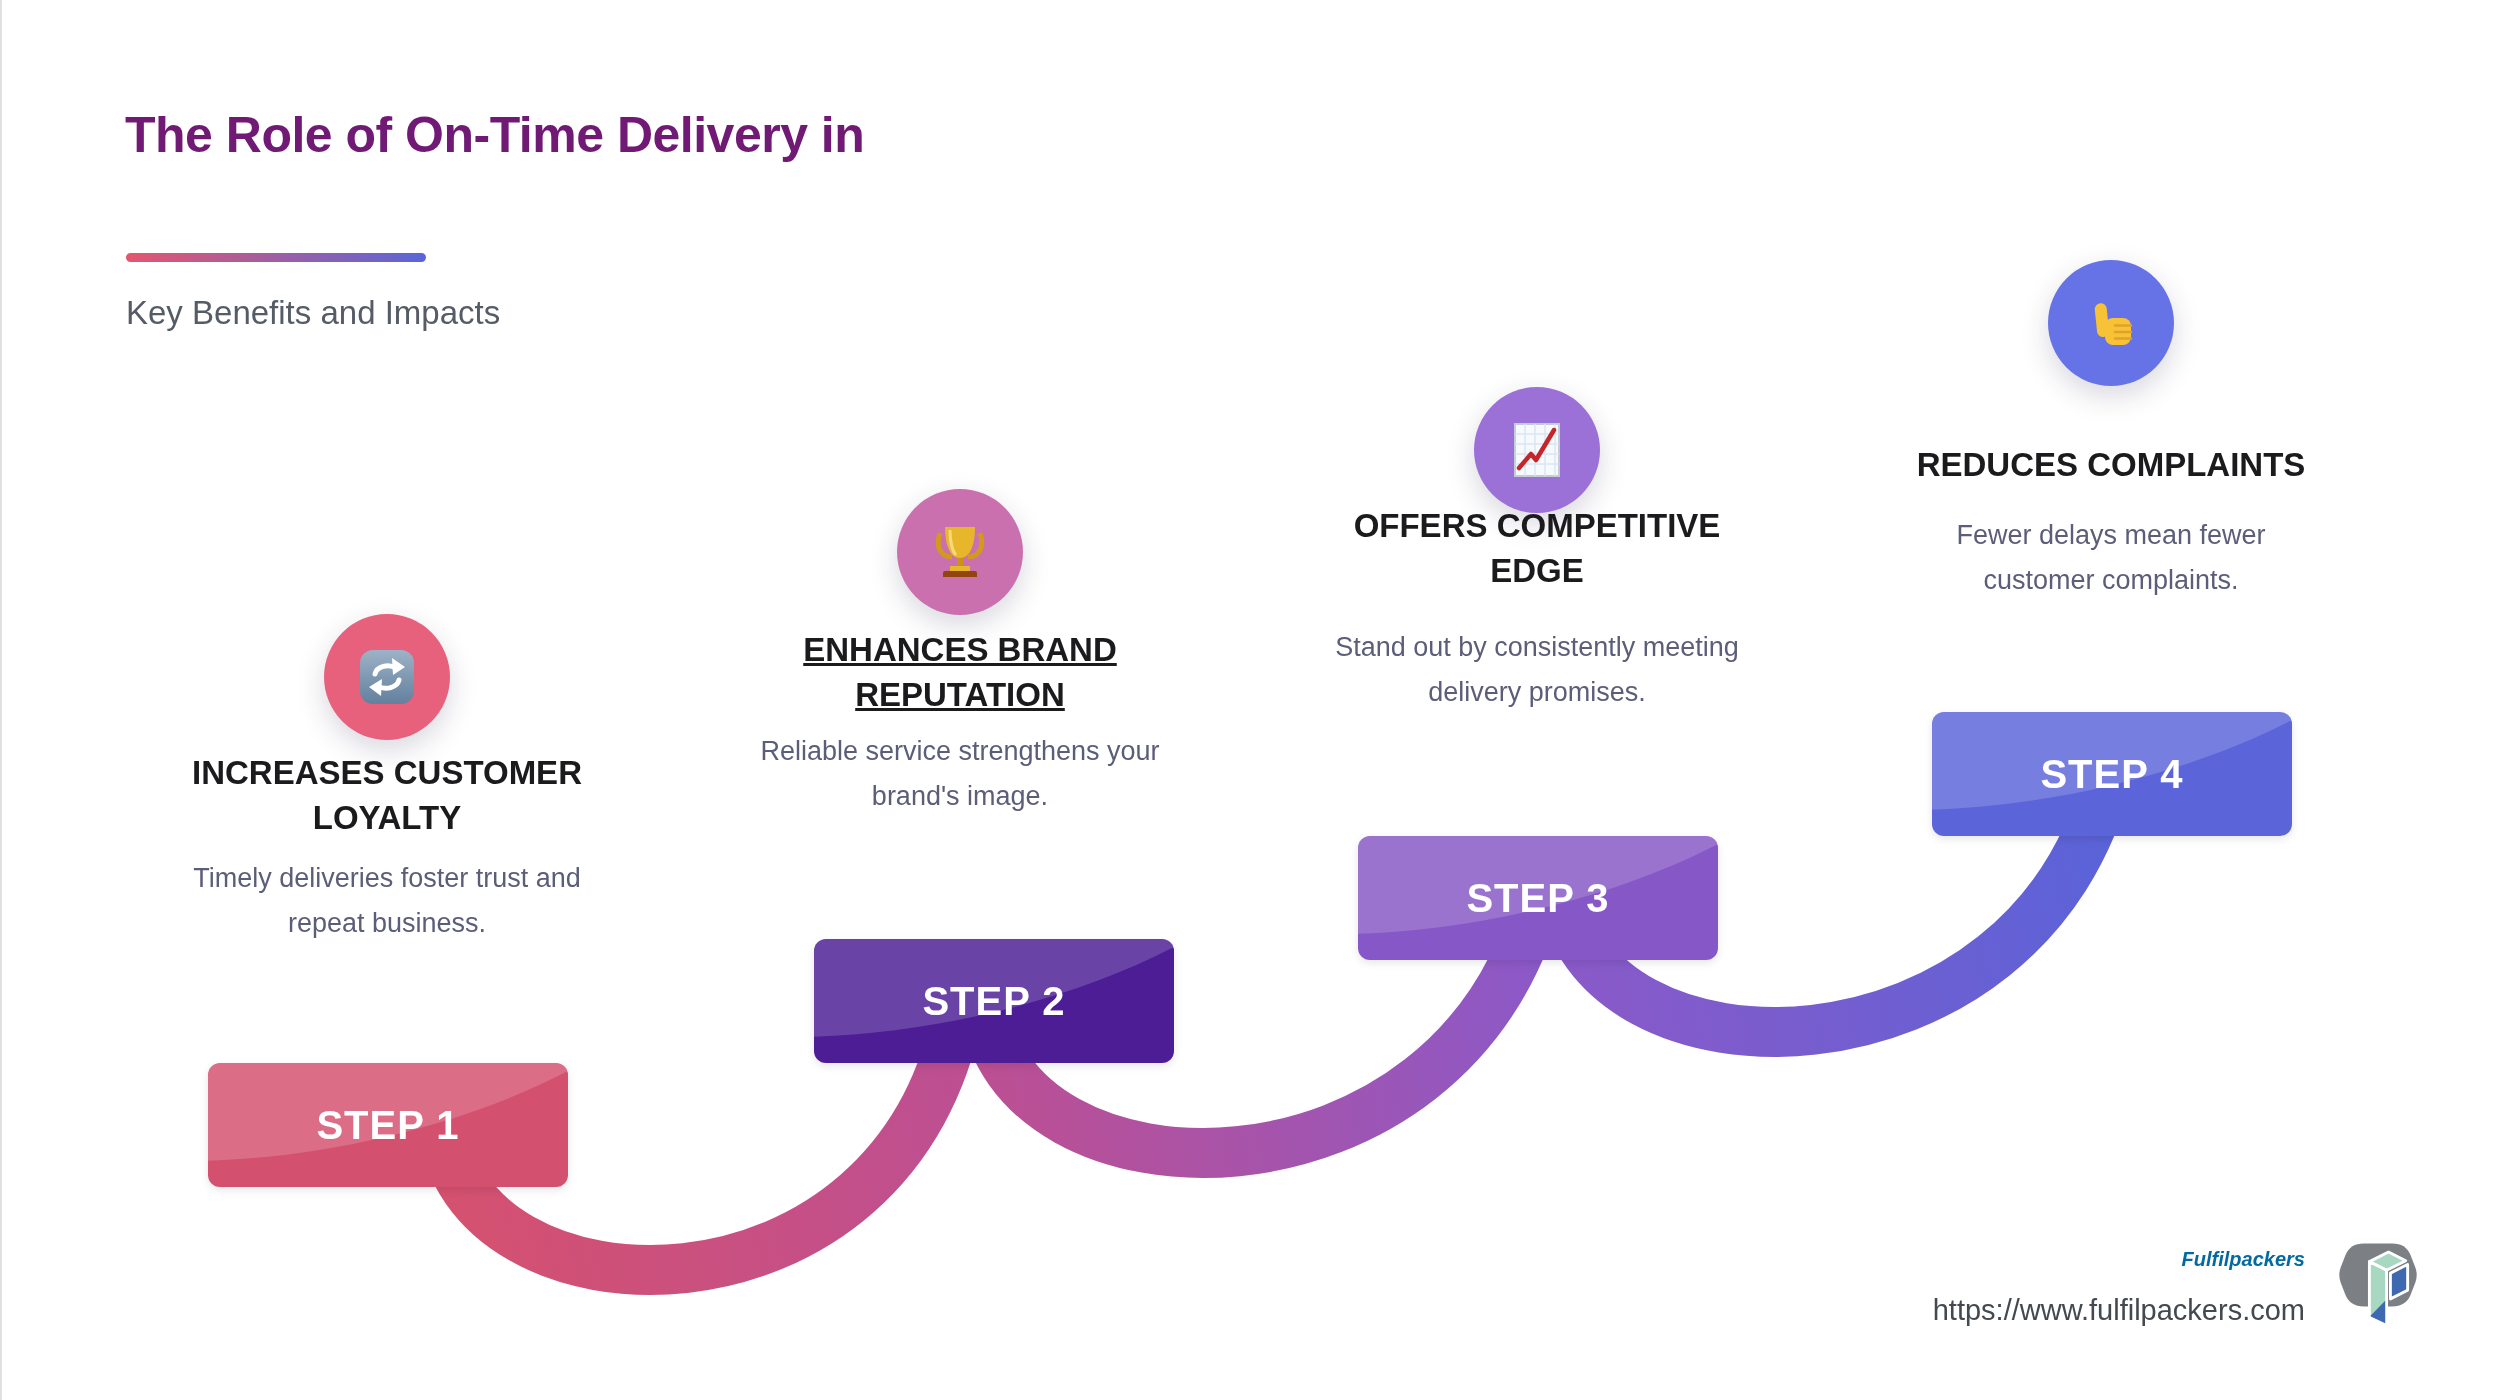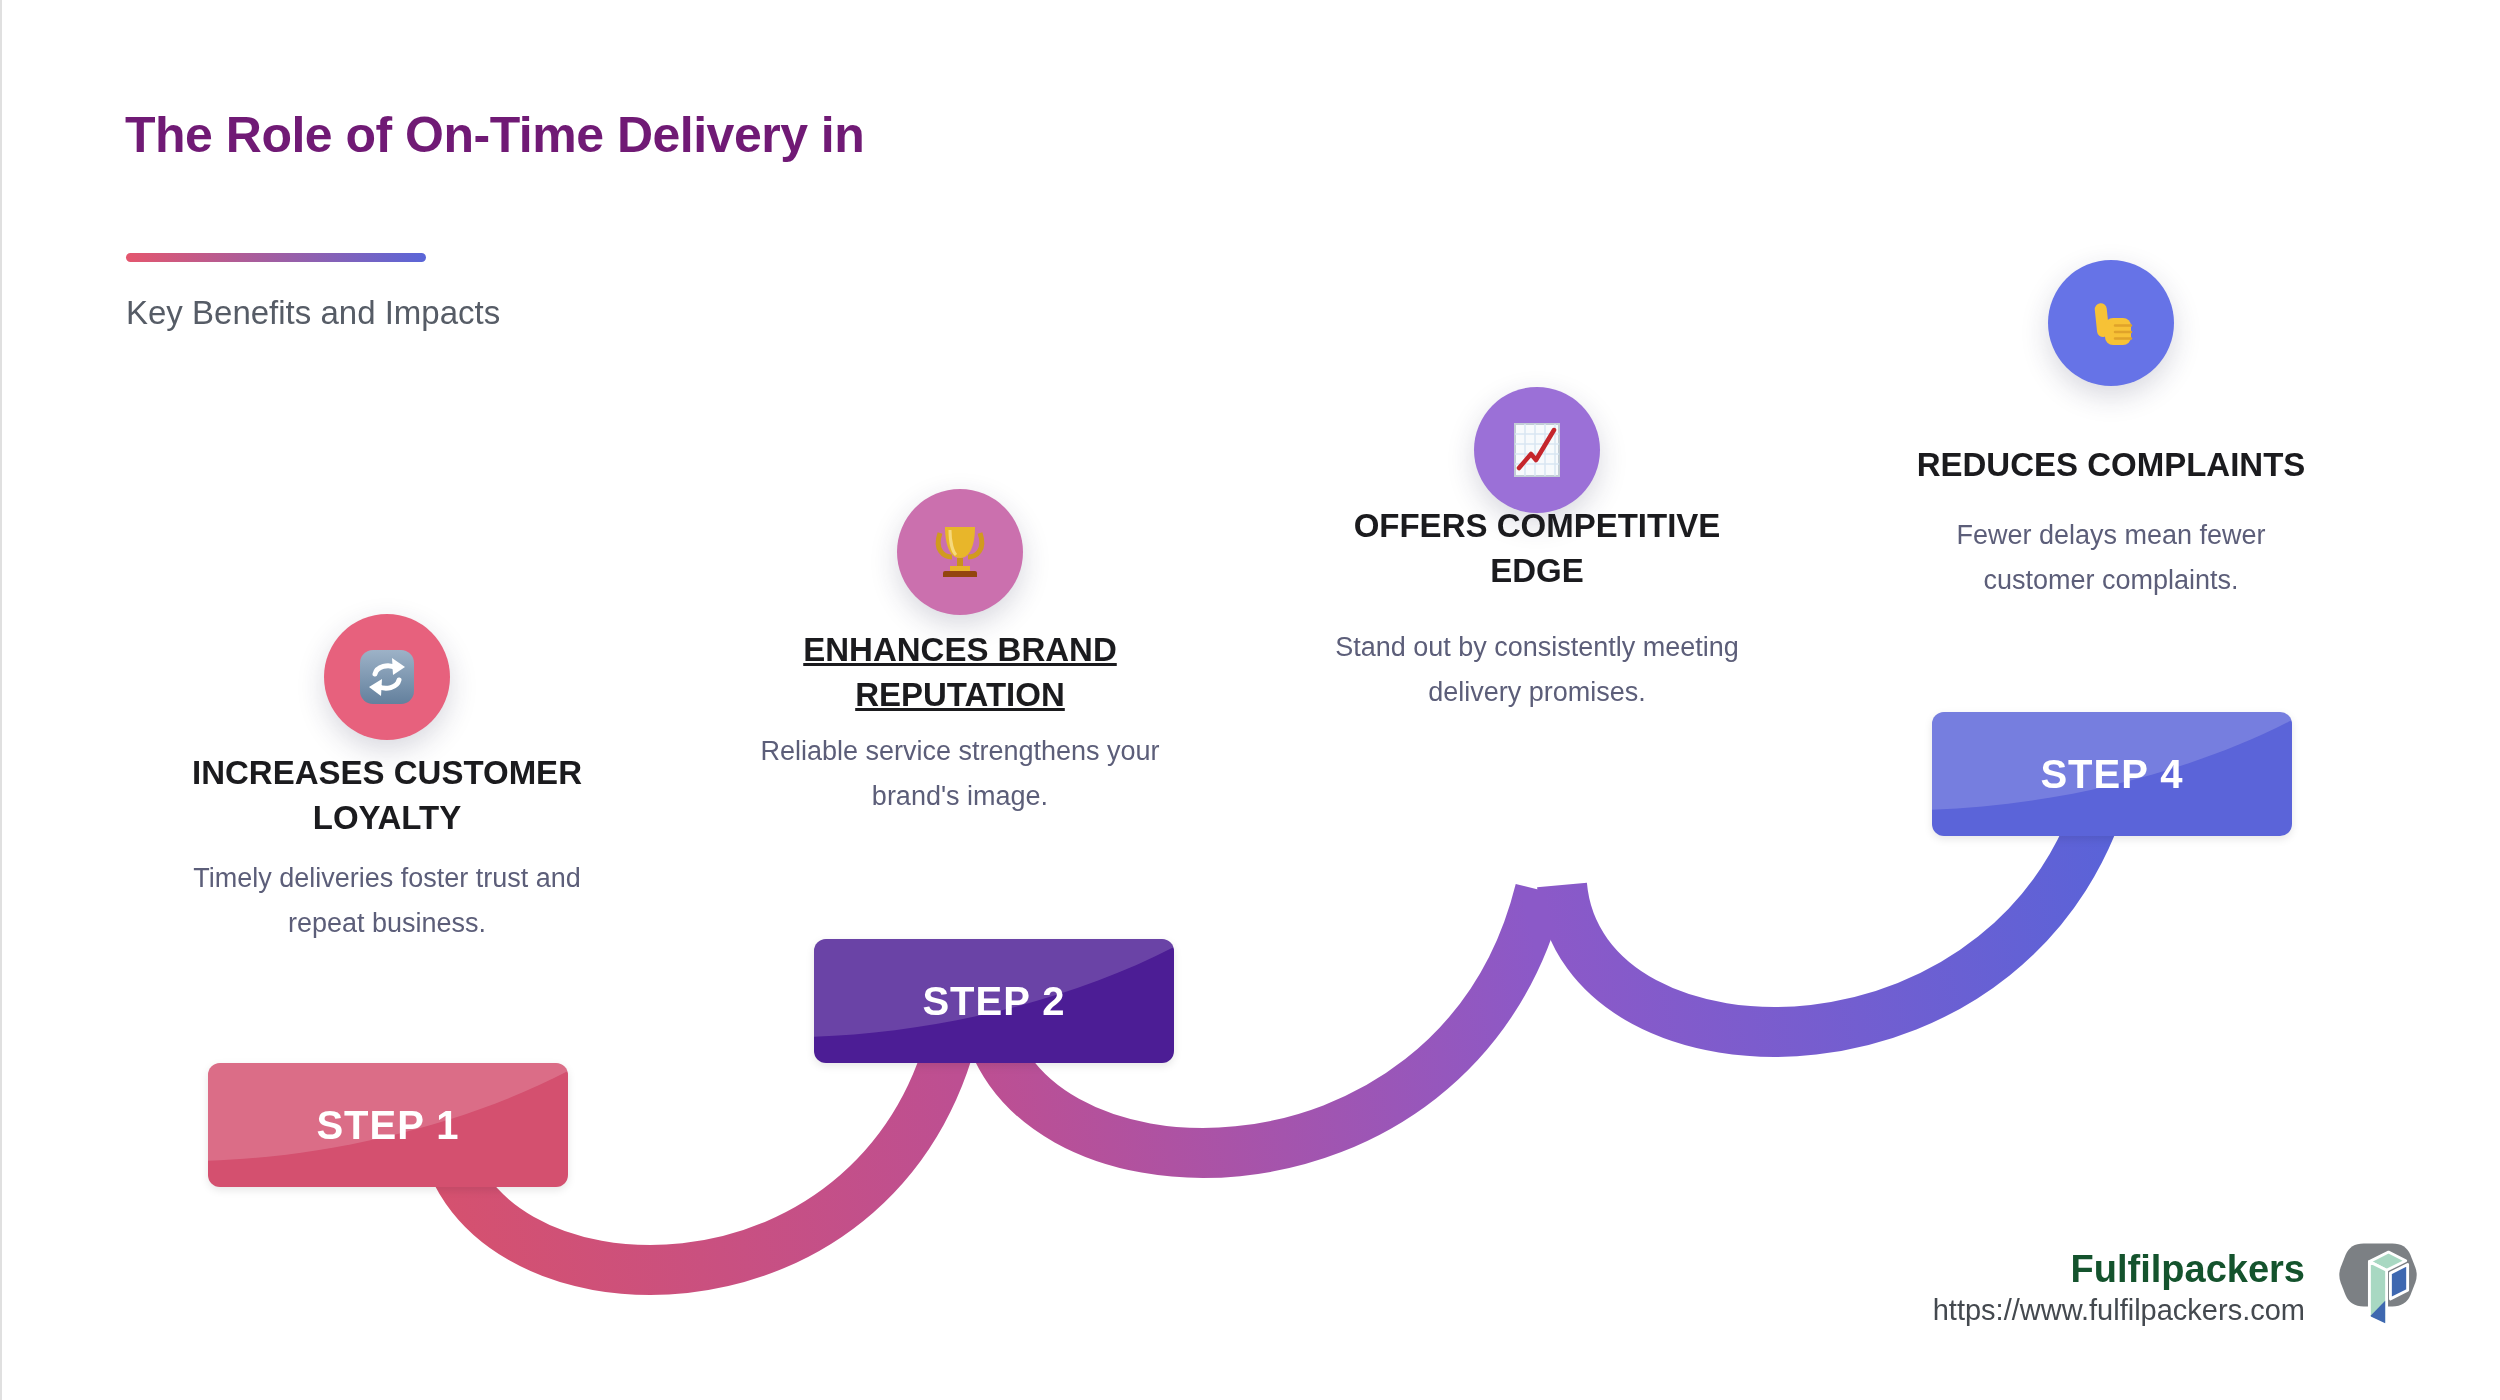--- a/index.html
+++ b/index.html
@@ -25,21 +25,21 @@
     font-size:33px;font-weight:700;color:#1b1b1e;line-height:45px;letter-spacing:0;}
   .step-desc{position:absolute;left:40px;width:420px;text-align:center;
     font-size:27px;color:#5c5e79;line-height:45px;}
   
   .step-box{position:absolute;width:360px;height:124px;border-radius:12px;
     display:flex;align-items:center;justify-content:center;overflow:hidden;
     box-shadow:0 3px 8px rgba(0,0,0,0.10);}
   .sheen{position:absolute;left:0;top:0;width:100%;height:100%;}
   .box-label{position:relative;color:#ffffff;font-size:40px;font-weight:700;letter-spacing:1px;}
   
-  .footer-brand{position:absolute;right:195px;top:1248px;font-size:38px;font-weight:700;color:#14532d;}
+  .footer-brand{position:absolute;right:195px;top:1248px;font-size:20px;font-weight:700;color:#0369a1;font-style:italic;}
   .footer-url{position:absolute;right:195px;top:1294px;font-size:29px;color:#44494f;text-align:center;}
   .footer-logo{position:absolute;left:2333px;top:1240px;}
 </style>
 </head>
 <body>
 
 <div class="canvas">
 
   <svg class="connectors" viewBox="0 0 2500 1400" fill="none">
     <defs>
@@ -134,20 +134,26 @@
       <path d="M0,97 C120,93 255,62 360,8 L360,0 L0,0 Z" fill="rgba(255,255,255,0.17)"></path>
       </svg>
     <span class="box-label">STEP 1</span>
   </div>
   <div class="step-box" style="left: 812px; top: 939px; background: #4c1d95;">
     <svg class="sheen" viewBox="0 0 360 123" preserveAspectRatio="none">
       <path d="M0,97 C120,93 255,62 360,8 L360,0 L0,0 Z" fill="rgba(255,255,255,0.17)"></path>
       </svg>
     <span class="box-label">STEP 2</span>
   </div>
+  <div class="step-box" style="left: 1356px; top: 836px; background: rgb(134, 87, 198);">
+    <svg class="sheen" viewBox="0 0 360 123" preserveAspectRatio="none">
+      <path d="M0,97 C120,93 255,62 360,8 L360,0 L0,0 Z" fill="rgba(255,255,255,0.17)"></path>
+      </svg>
+    <span class="box-label">STEP 3</span>
+  </div>
   <div class="step-box" style="left: 1930px; top: 712px; background: rgb(91, 100, 217);">
     <svg class="sheen" viewBox="0 0 360 123" preserveAspectRatio="none">
       <path d="M0,97 C120,93 255,62 360,8 L360,0 L0,0 Z" fill="rgba(255,255,255,0.17)"></path>
       </svg>
     <span class="box-label">STEP 4</span>
   </div>
 
   <div class="footer-brand">Fulfilpackers</div>
   <div class="footer-url">https://www.fulfilpackers.com</div>
   <svg class="footer-logo" width="86" height="92" viewBox="0 0 90 95">

